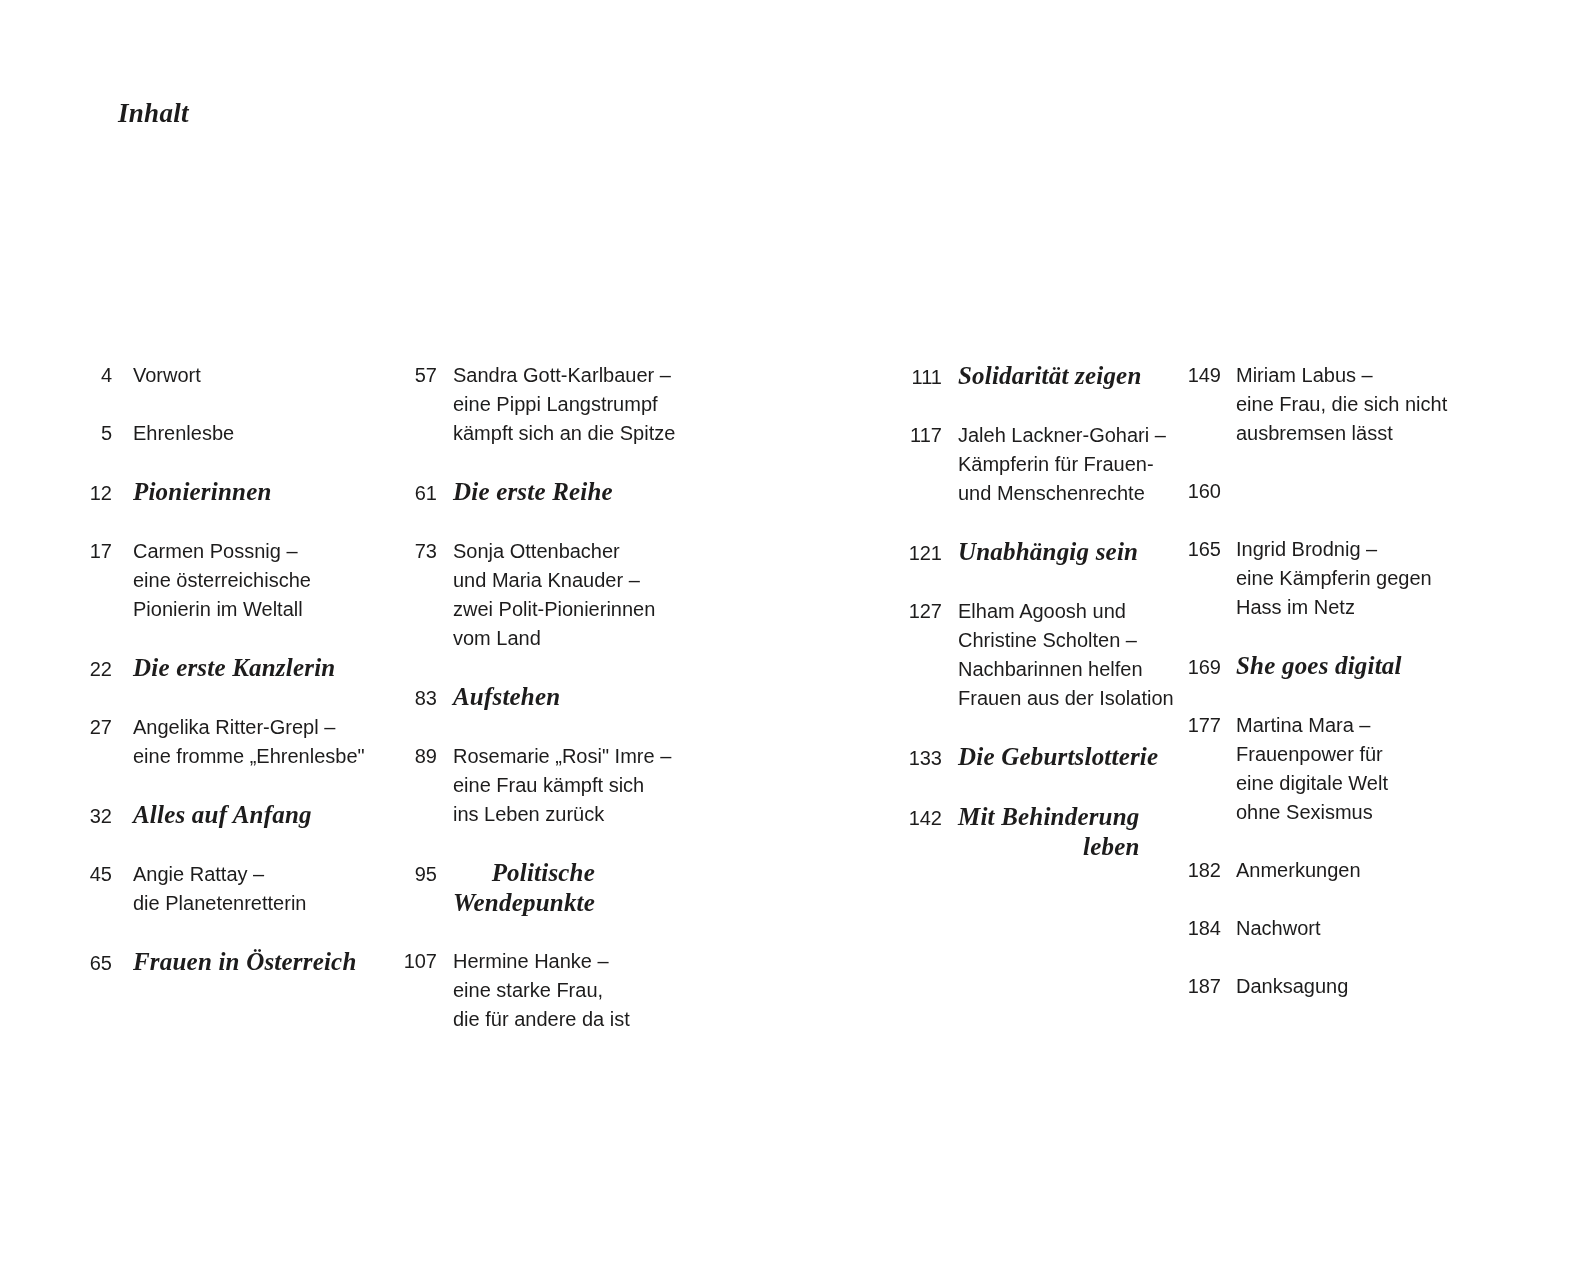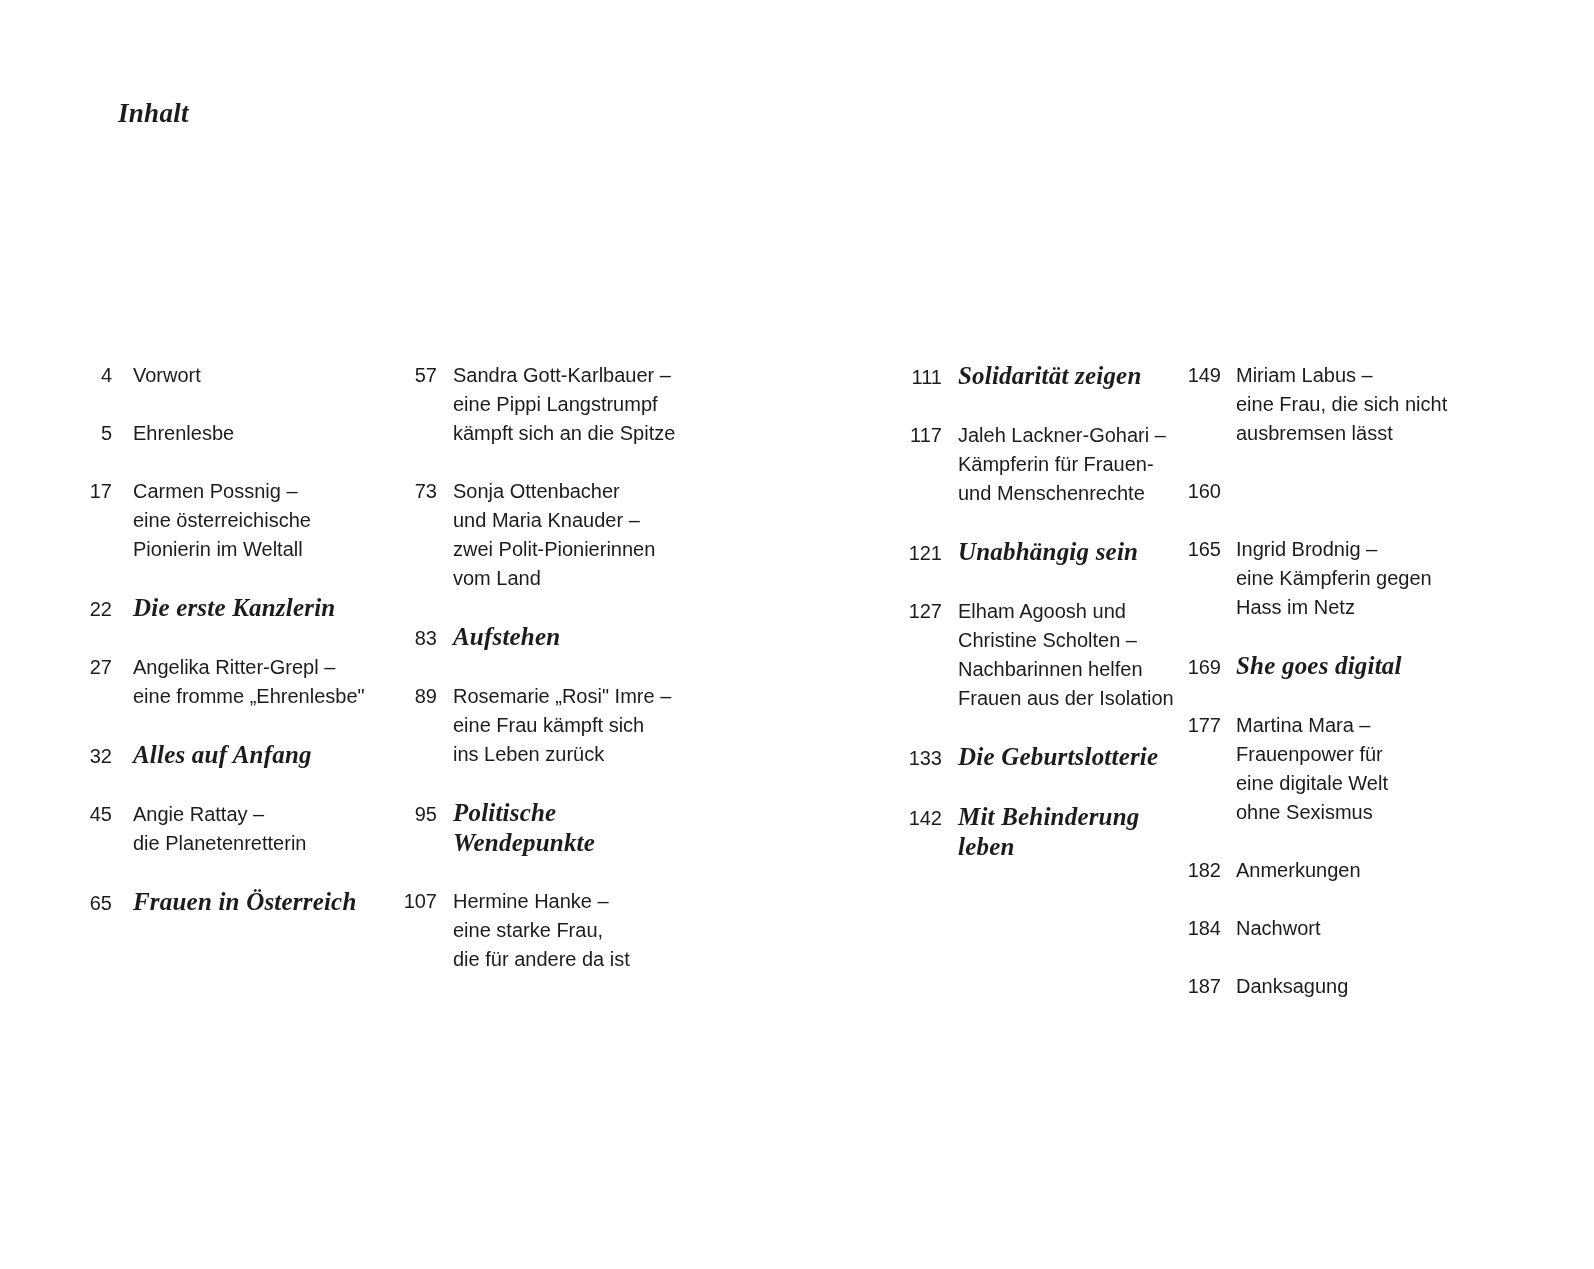--- a/index.html
+++ b/index.html
@@ -54,36 +54,41 @@
     line-height: 29px;
     white-space: pre-line;
   }
   .section .text {
     font-family: "Liberation Serif", serif;
     font-style: italic;
     font-weight: 700;
     font-size: 25px;
     line-height: 30px;
     letter-spacing: 0.2px;
+    text-align: right;
   }
 </style>
 </head>
 <body>
 
 <div class="page-root">
   <h1 class="page-title">Inhalt</h1>
   <div class="col col1">
       <div class="entry">
         <span class="num">4</span>
         <span class="text">Vorwort</span>
       </div>
       <div class="entry">
         <span class="num">5</span>
         <span class="text">Ehrenlesbe</span>
       </div>
+      <div class="entry section">
+        <span class="num">12</span>
+        <span class="text">Pionierinnen</span>
+      </div>
       <div class="entry">
         <span class="num">17</span>
         <span class="text">Carmen Possnig –
 eine österreichische
 Pionierin im Weltall</span>
       </div>
       <div class="entry section">
         <span class="num">22</span>
         <span class="text">Die erste Kanzlerin</span>
       </div>
@@ -105,20 +110,24 @@
         <span class="num">65</span>
         <span class="text">Frauen in Österreich</span>
       </div>
     </div>
   <div class="col col2">
       <div class="entry">
         <span class="num">57</span>
         <span class="text">Sandra Gott-Karlbauer –
 eine Pippi Langstrumpf
 kämpft sich an die Spitze</span>
+      </div>
+      <div class="entry section">
+        <span class="num">61</span>
+        <span class="text">Die erste Reihe</span>
       </div>
       <div class="entry">
         <span class="num">73</span>
         <span class="text">Sonja Ottenbacher
 und Maria Knauder –
 zwei Polit-Pionierinnen
 vom Land</span>
       </div>
       <div class="entry section">
         <span class="num">83</span>

